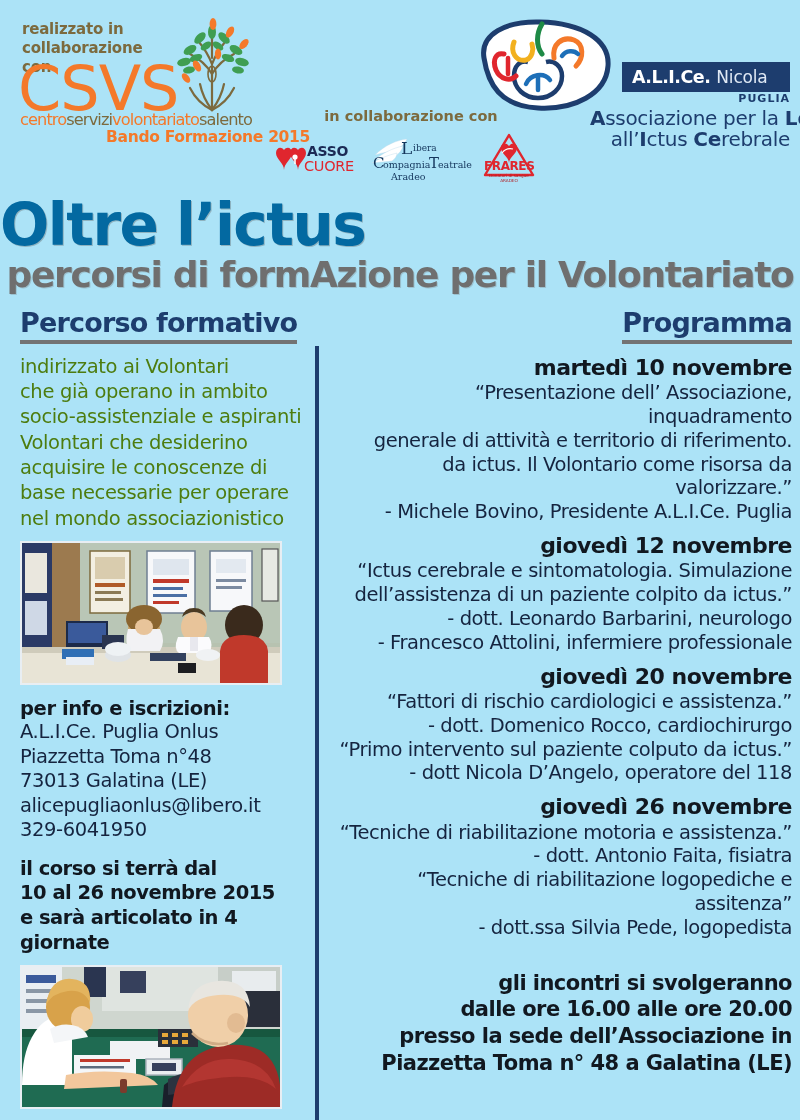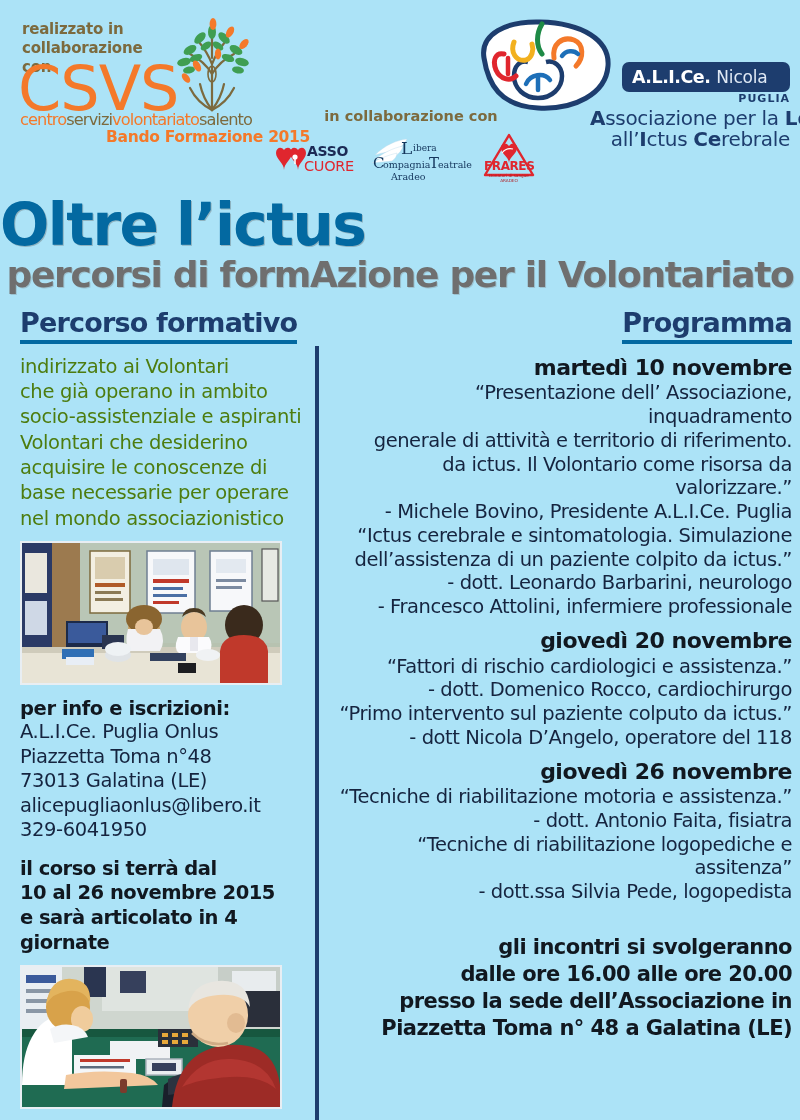--- a/index.html
+++ b/index.html
@@ -124,21 +124,21 @@
     font-size: 4.2px; color:#b01b22; letter-spacing:0px; line-height:1.25;
   }
 
   
   #alice-logo { position: absolute; left: 470px; top: 12px; width: 320px; height: 135px; }
   #alice-brain { position: absolute; left: 0px; top: 6px; width: 148px; height: 96px; }
   #alice-bar {
     position: absolute; left: 152px; top: 50px;
     width: 168px; height: 30px;
     background: #1d3d6e;
-    display: flex; align-items: center; border-radius: 7px;
+    display: flex; align-items: center;
   }
   #alice-bar-name {
     color: #ffffff; font-size: 17.5px; font-weight: bold;
     margin-left: 10px; letter-spacing: -0.5px;
   }
   #alice-bar-onlus {
     color: #dfe9f5; font-size: 17px; font-weight: normal;
     margin-left: 6px; letter-spacing: -0.2px;
   }
   #alice-puglia {
@@ -184,21 +184,21 @@
     width: 4px; height: 774px;
     background: #1d3d6e;
   }
 
   .sec-head {
     font-size: 27px;
     font-weight: bold;
     color: #1d3d6e;
     letter-spacing: -0.8px;
     padding-bottom: 2px;
-    border-bottom: 4px solid #0369a1;
+    border-bottom: 4px solid #737373;
     display: inline-block;
     line-height: 1.1;
   }
 
   
   #col-left {
     position: absolute;
     left: 20px; top: 308px;
     width: 285px;
   }
@@ -547,20 +547,21 @@
 
     <div>
       <div class="prog-day prog-first">martedì 10 novembre</div>
       <div class="prog-line">“Presentazione dell’ Associazione, inquadramento</div>
       <div class="prog-line">generale di attività e territorio di riferimento.</div>
       <div class="prog-line">da ictus. Il Volontario come risorsa da valorizzare.”</div>
       <div class="prog-line">- Michele Bovino, Presidente A.L.I.Ce. Puglia</div>
     </div>
 
     <div>
+      <div class="prog-day">giovedì 12 novembre</div>
       <div class="prog-line">“Ictus cerebrale e sintomatologia. Simulazione</div>
       <div class="prog-line">dell’assistenza di un paziente colpito da ictus.”</div>
       <div class="prog-line">- dott. Leonardo Barbarini, neurologo</div>
       <div class="prog-line">- Francesco Attolini, infermiere professionale</div>
     </div>
 
     <div>
       <div class="prog-day">giovedì 20 novembre</div>
       <div class="prog-line">“Fattori di rischio cardiologici e assistenza.”</div>
       <div class="prog-line">- dott. Domenico Rocco, cardiochirurgo</div>

